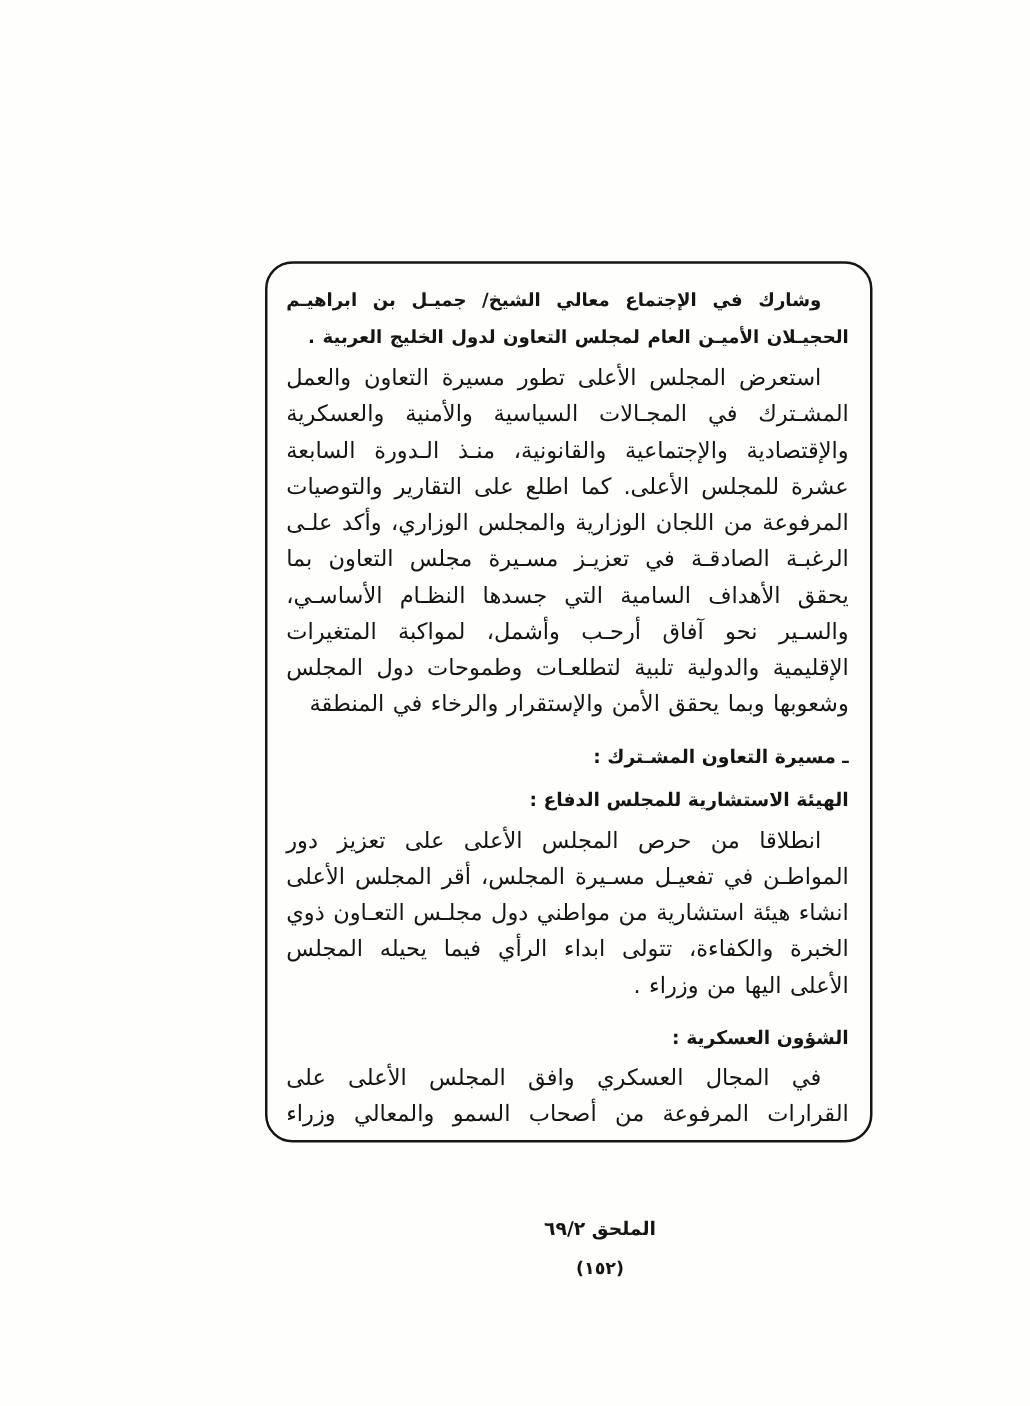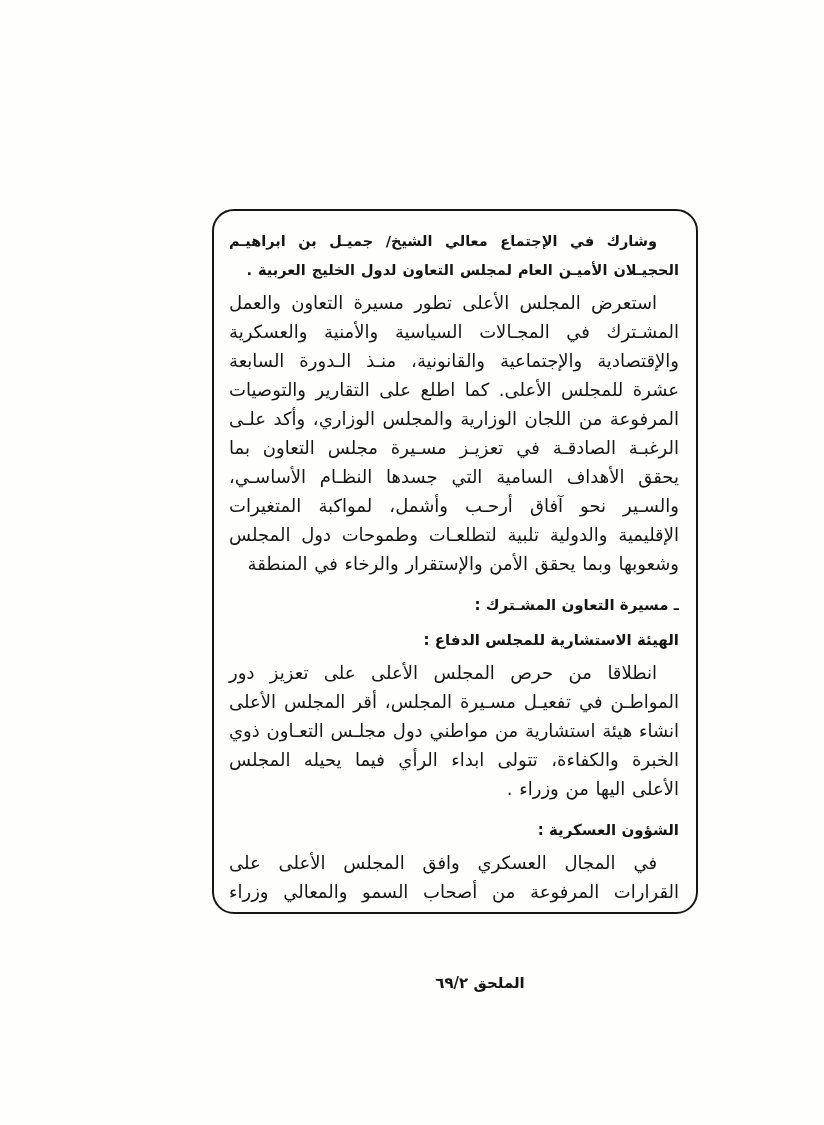--- a/index.html
+++ b/index.html
@@ -102,15 +102,16 @@
     <p class="para gap-sm">انطلاقا من حرص المجلس الأعلى على تعزيز دور المواطـن في تفعيـل مسـيرة المجلس، أقر المجلس الأعلى انشاء هيئة استشارية من مواطني دول مجلـس التعـاون ذوي الخبرة والكفاءة، تتولى ابداء الرأي فيما يحيله المجلس الأعلى اليها من وزراء .</p>
 
     <div class="heading gap-lg">الشؤون العسكرية :</div>
 
     <p class="para gap-sm">في المجال العسكري وافق المجلس الأعلى على القرارات المرفوعة من أصحاب السمو والمعالي وزراء الدفاع في اجتماعهم السادس عشر الذي عقد في الدوحـة، وخاصة ما تعلق منهـا بـالخطوات العملية لـربط دول المجلـس بشـبكة اتصـالات مؤمنة للأغـراض العسـكرية والتغطية الراداريـة والإنـذار المبكـر، والتمـارين العسكرية .</p>
 
   </div>
 
   <div class="footer" dir="rtl">
     <div class="appendix-label">الملحق ٦٩/٢</div>
+    <div class="page-number">(١٥٢)</div>
   </div>
 
 </div>
 
 </body></html>

